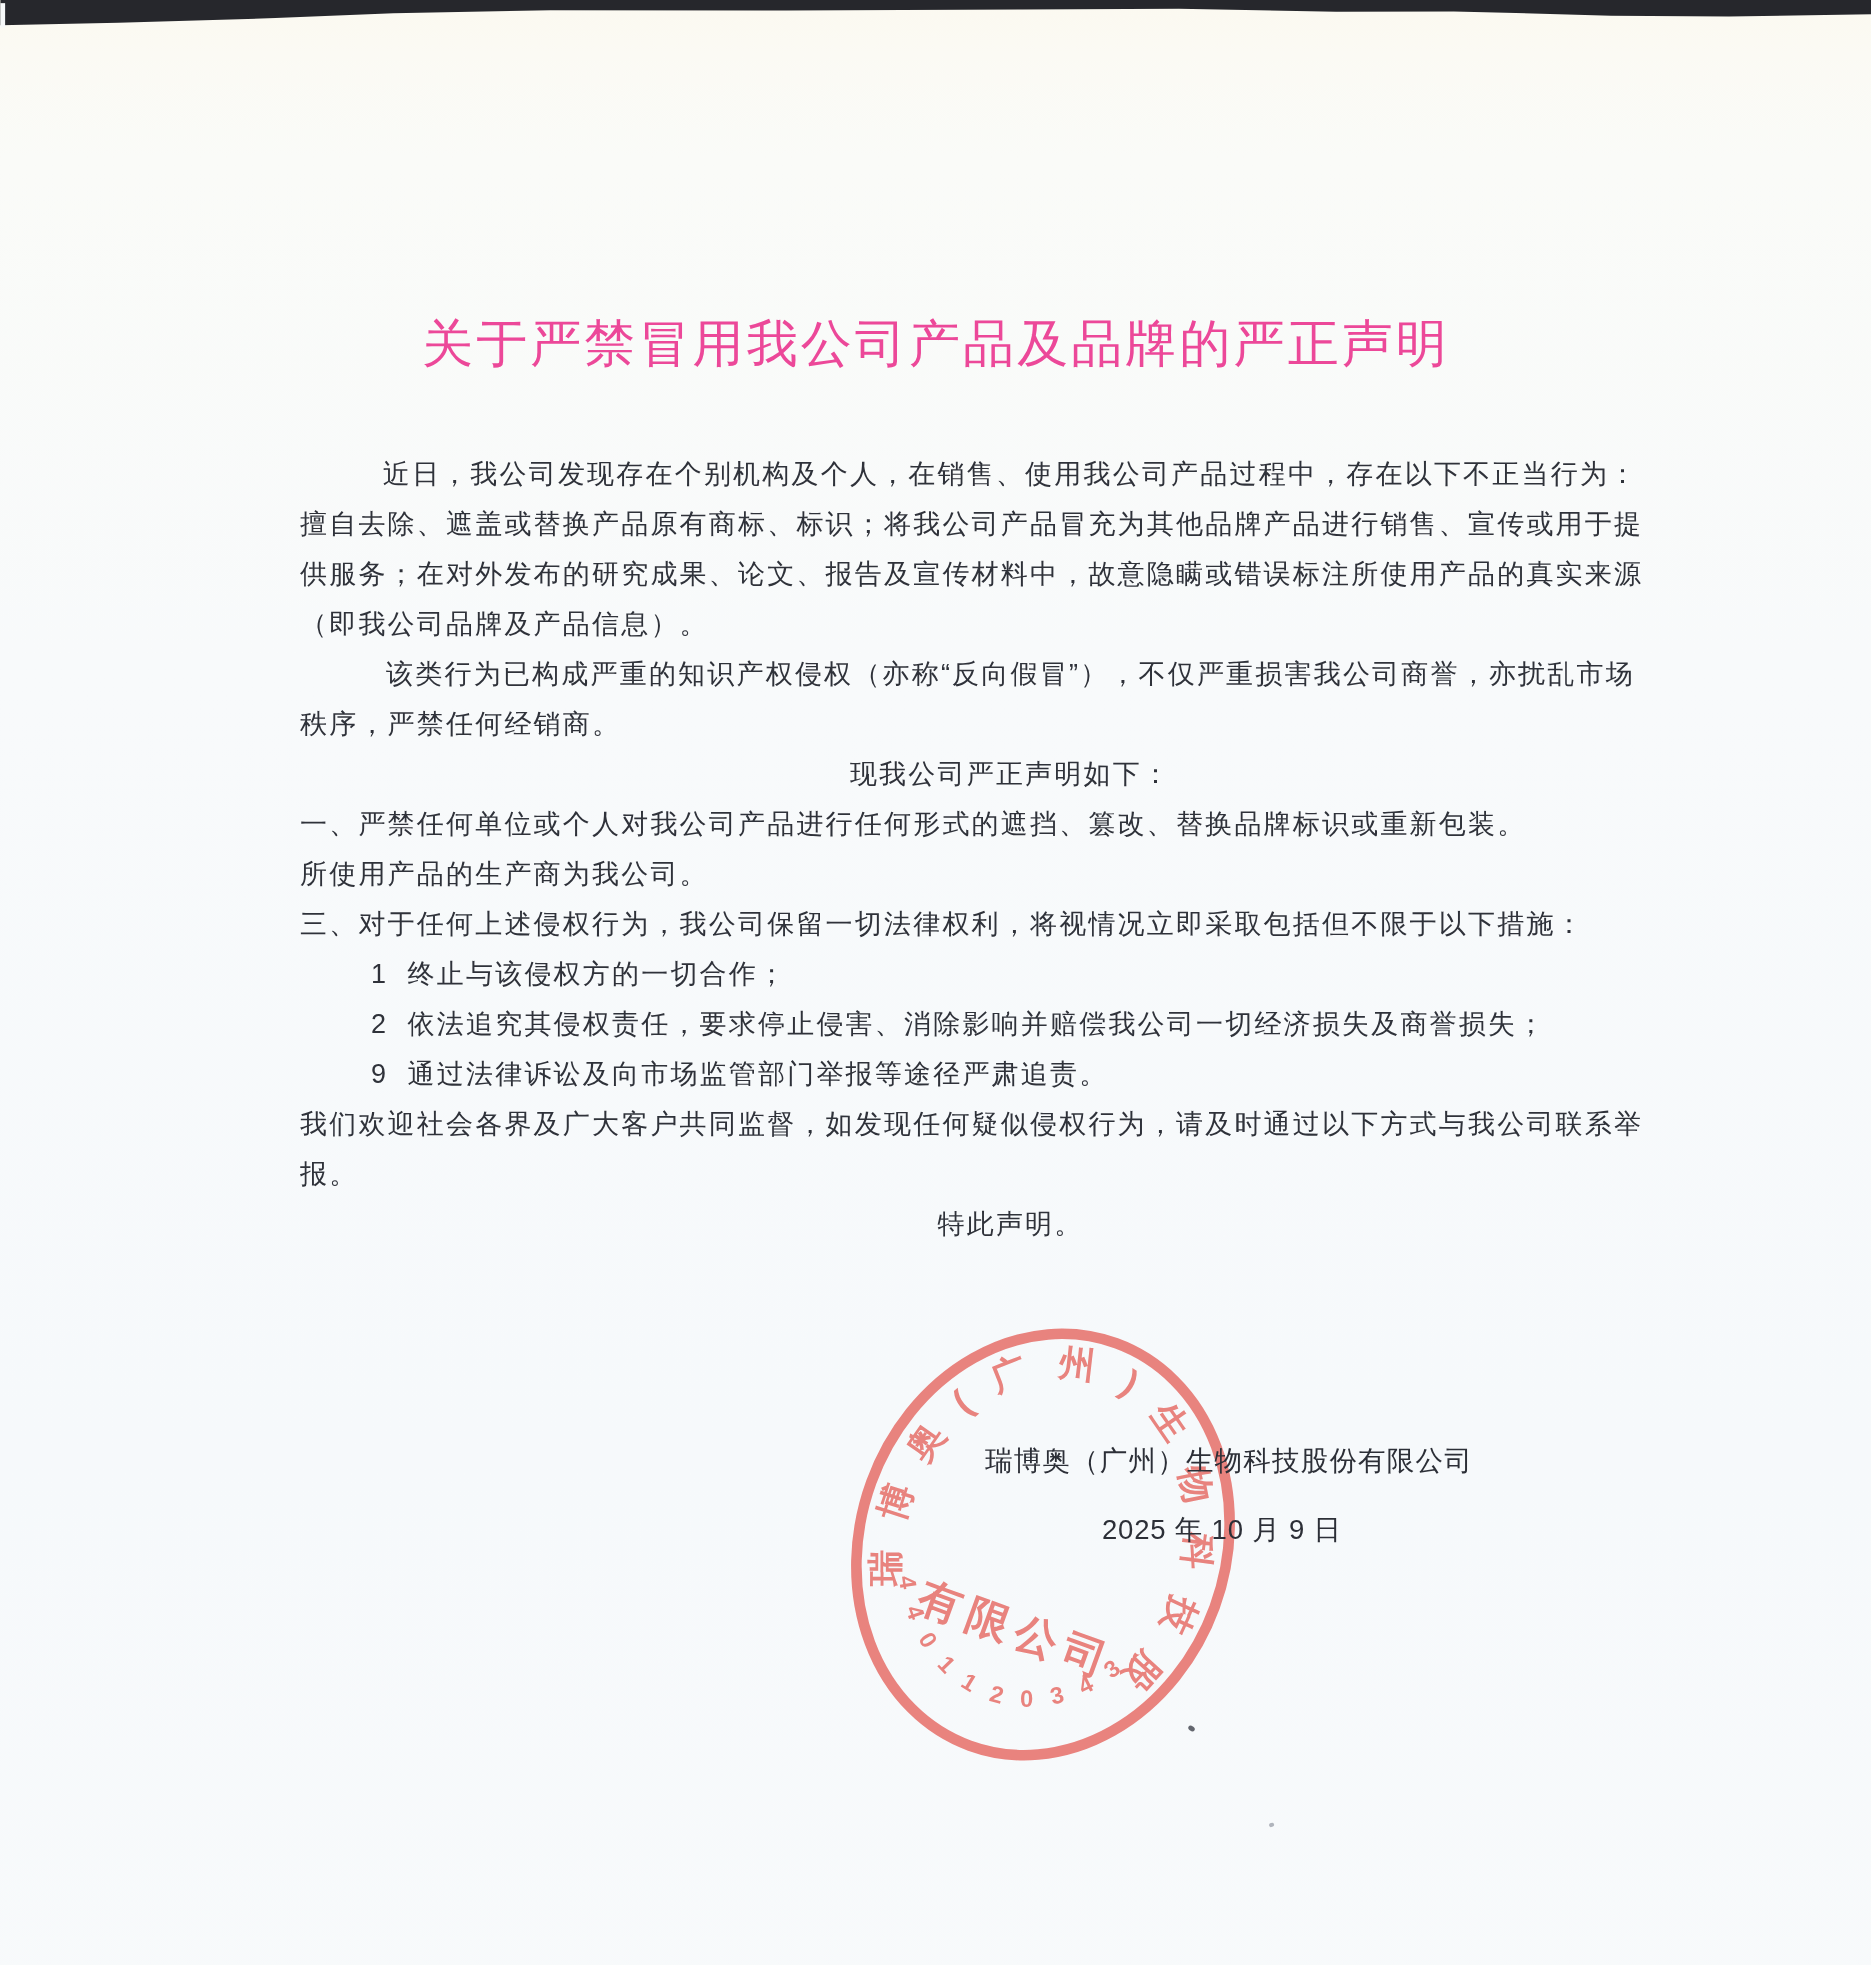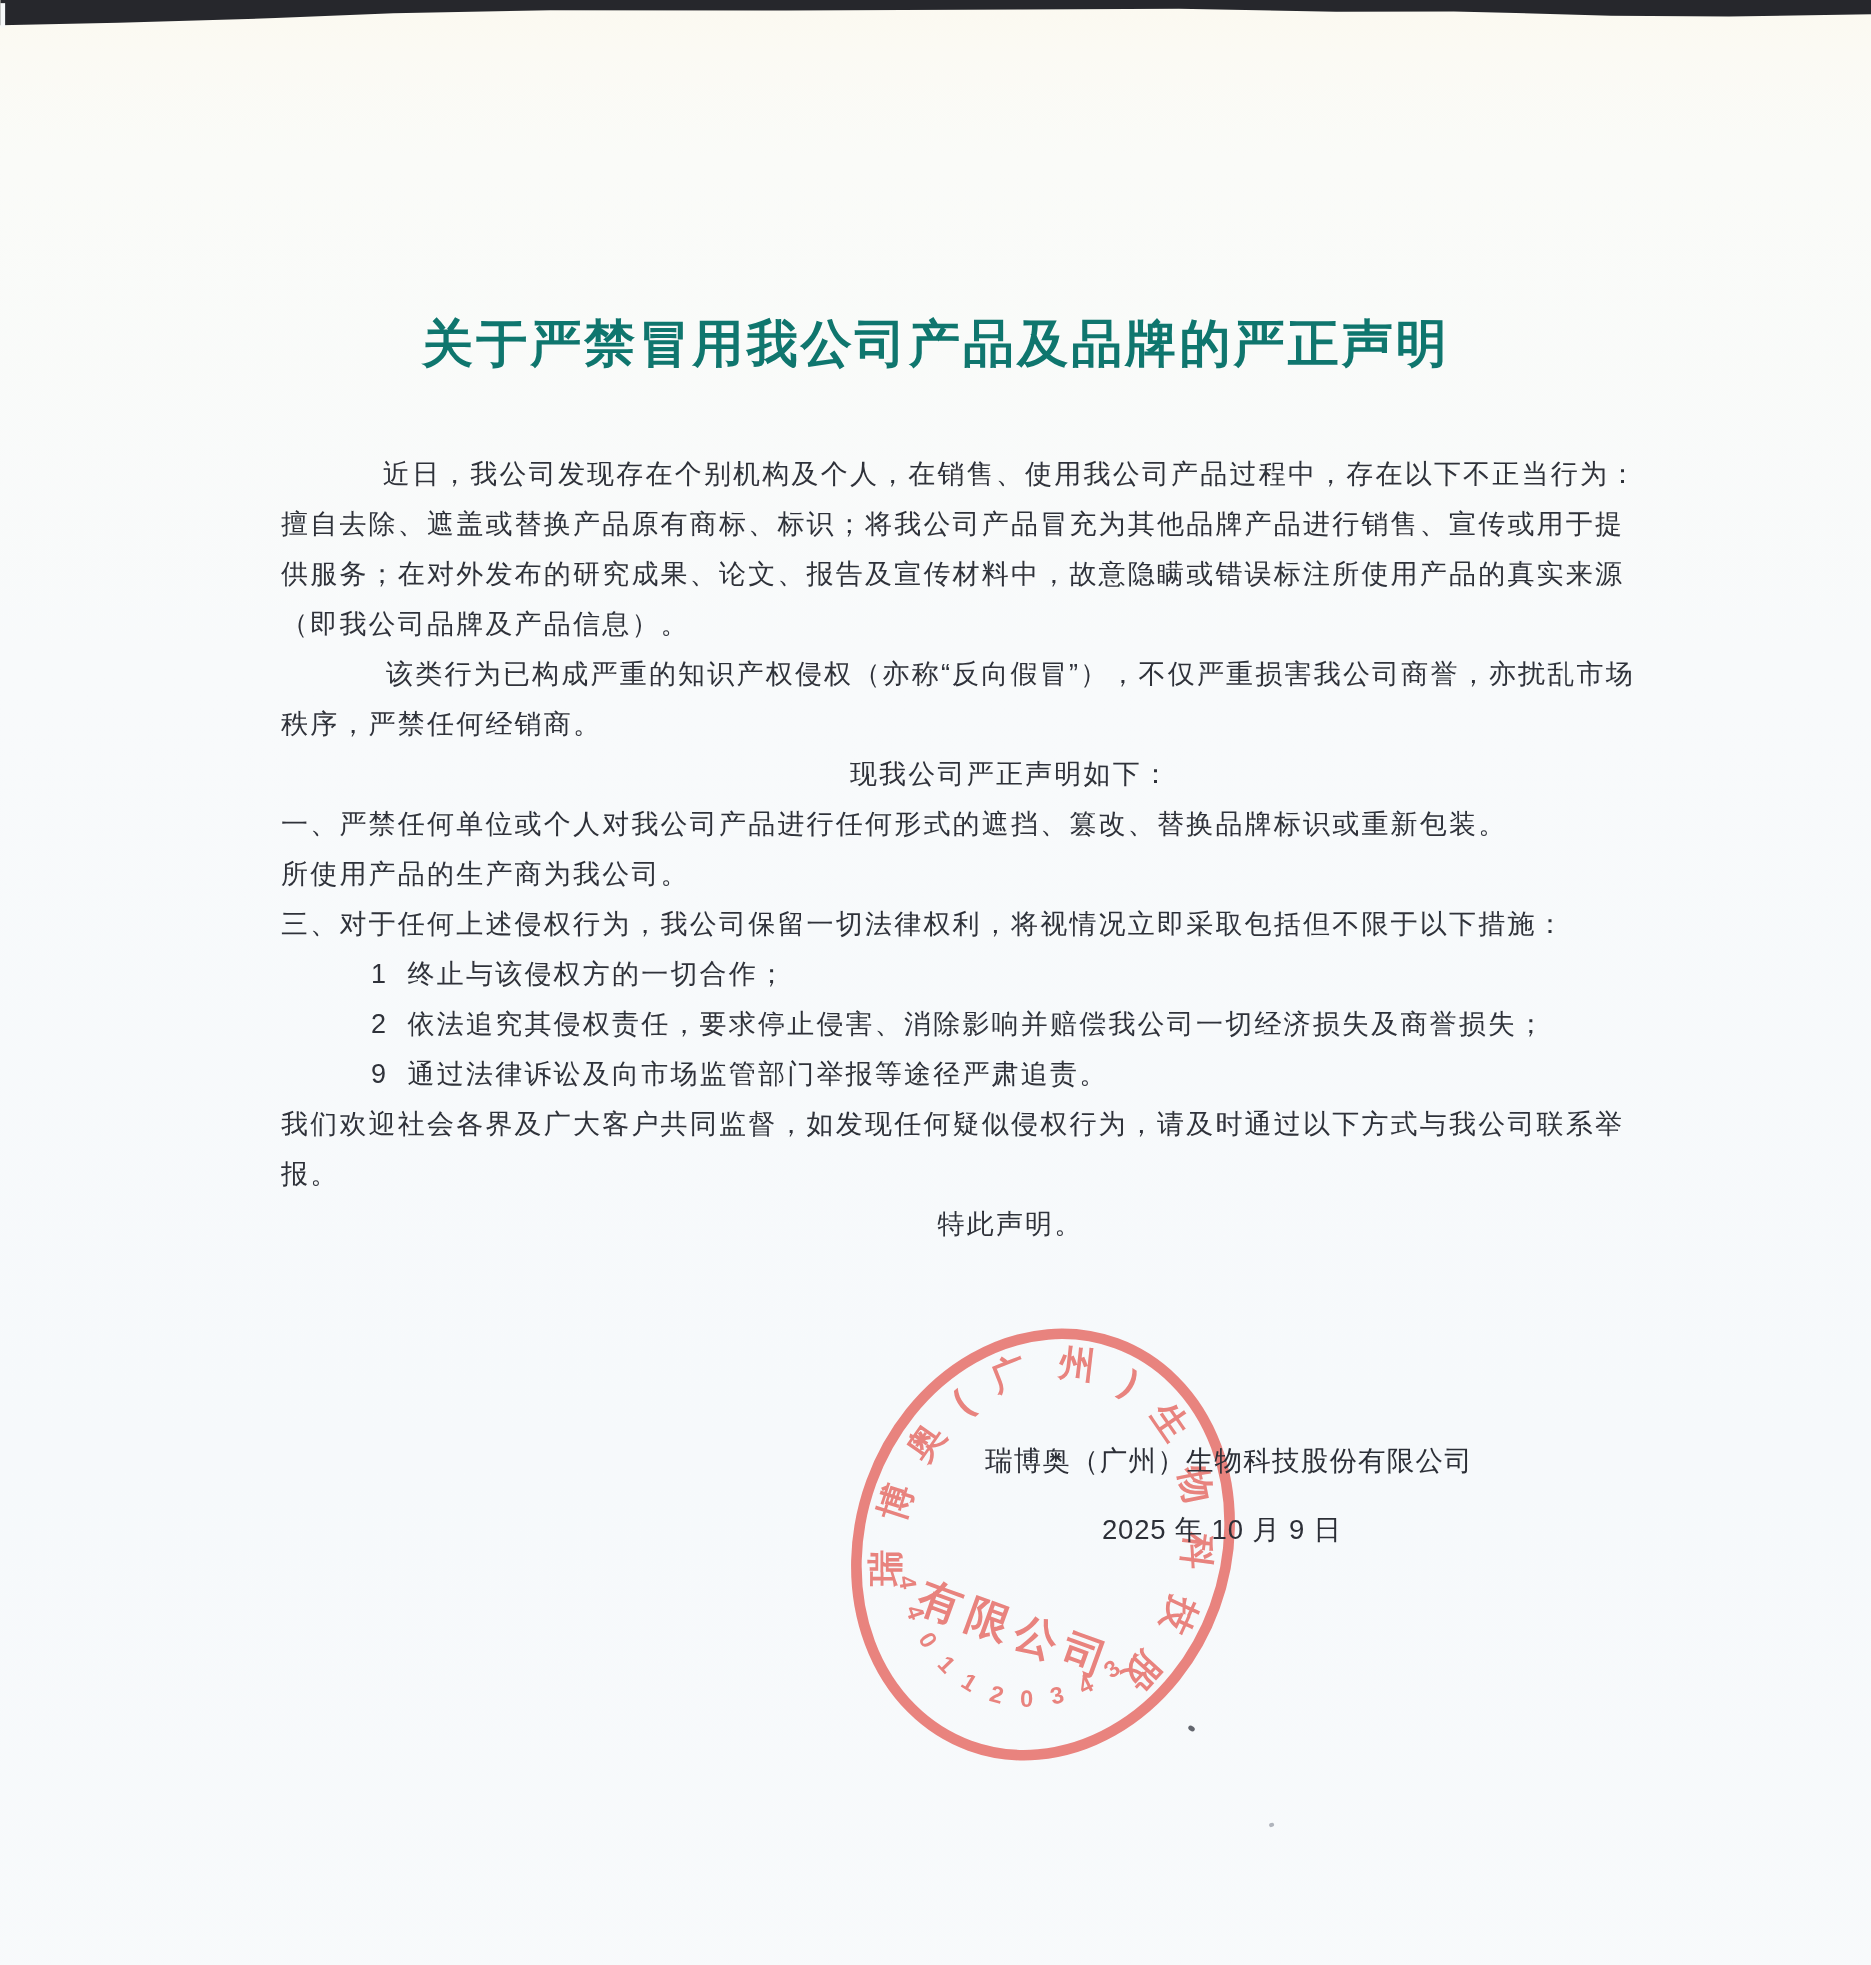--- a/index.html
+++ b/index.html
@@ -4,29 +4,29 @@
 <style>
   html,body{margin:0;padding:0;overflow:hidden;}
   body{
     width:1872px;height:2647px;position:relative;
     font-family:"Liberation Sans","DejaVu Sans",sans-serif;
     background:linear-gradient(180deg,#fbf9f0 0%,#fbfaf4 2%,#fafbf8 6%,#f8fafb 25%,#f6f9fb 55%,#f8fafb 80%,#fafbfb 100%);
   }
   .scan-bar{position:absolute;top:0;left:0;width:1872px;height:27.5px;z-index:5;}
   .page-title{
     position:absolute;top:310px;left:0;width:1872px;height:59px;
-    text-align:center;font-size:51px;font-weight:700;letter-spacing:3.1px;
-    color:#0f766e;white-space:pre;z-index:2;
+    text-align:center;font-size:51px;font-weight:400;letter-spacing:3.1px;
+    color:#ec4899;white-space:pre;z-index:2;
   }
   .doc-body{position:absolute;top:449px;left:281px;width:1376px;z-index:2;}
   .body-line{
     height:50px;line-height:50px;font-size:27px;letter-spacing:2.2px;
     color:#2f323a;white-space:pre;
   }
-  .ind-none{padding-left:0;}
+  .ind-none{padding-left:0;margin-left:19px;}
   .ind-para{padding-left:83px;text-align:center;}
   .ind-item{padding-left:90px;}
   .sig-company{
     position:absolute;left:985px;top:1443px;font-size:27.5px;letter-spacing:1.2px;
     color:#2c2f37;white-space:pre;z-index:3;
   }
   .sig-date{
     position:absolute;left:1102px;top:1512px;font-size:27.5px;letter-spacing:0.8px;
     color:#2c2f37;white-space:pre;z-index:3;
   }

